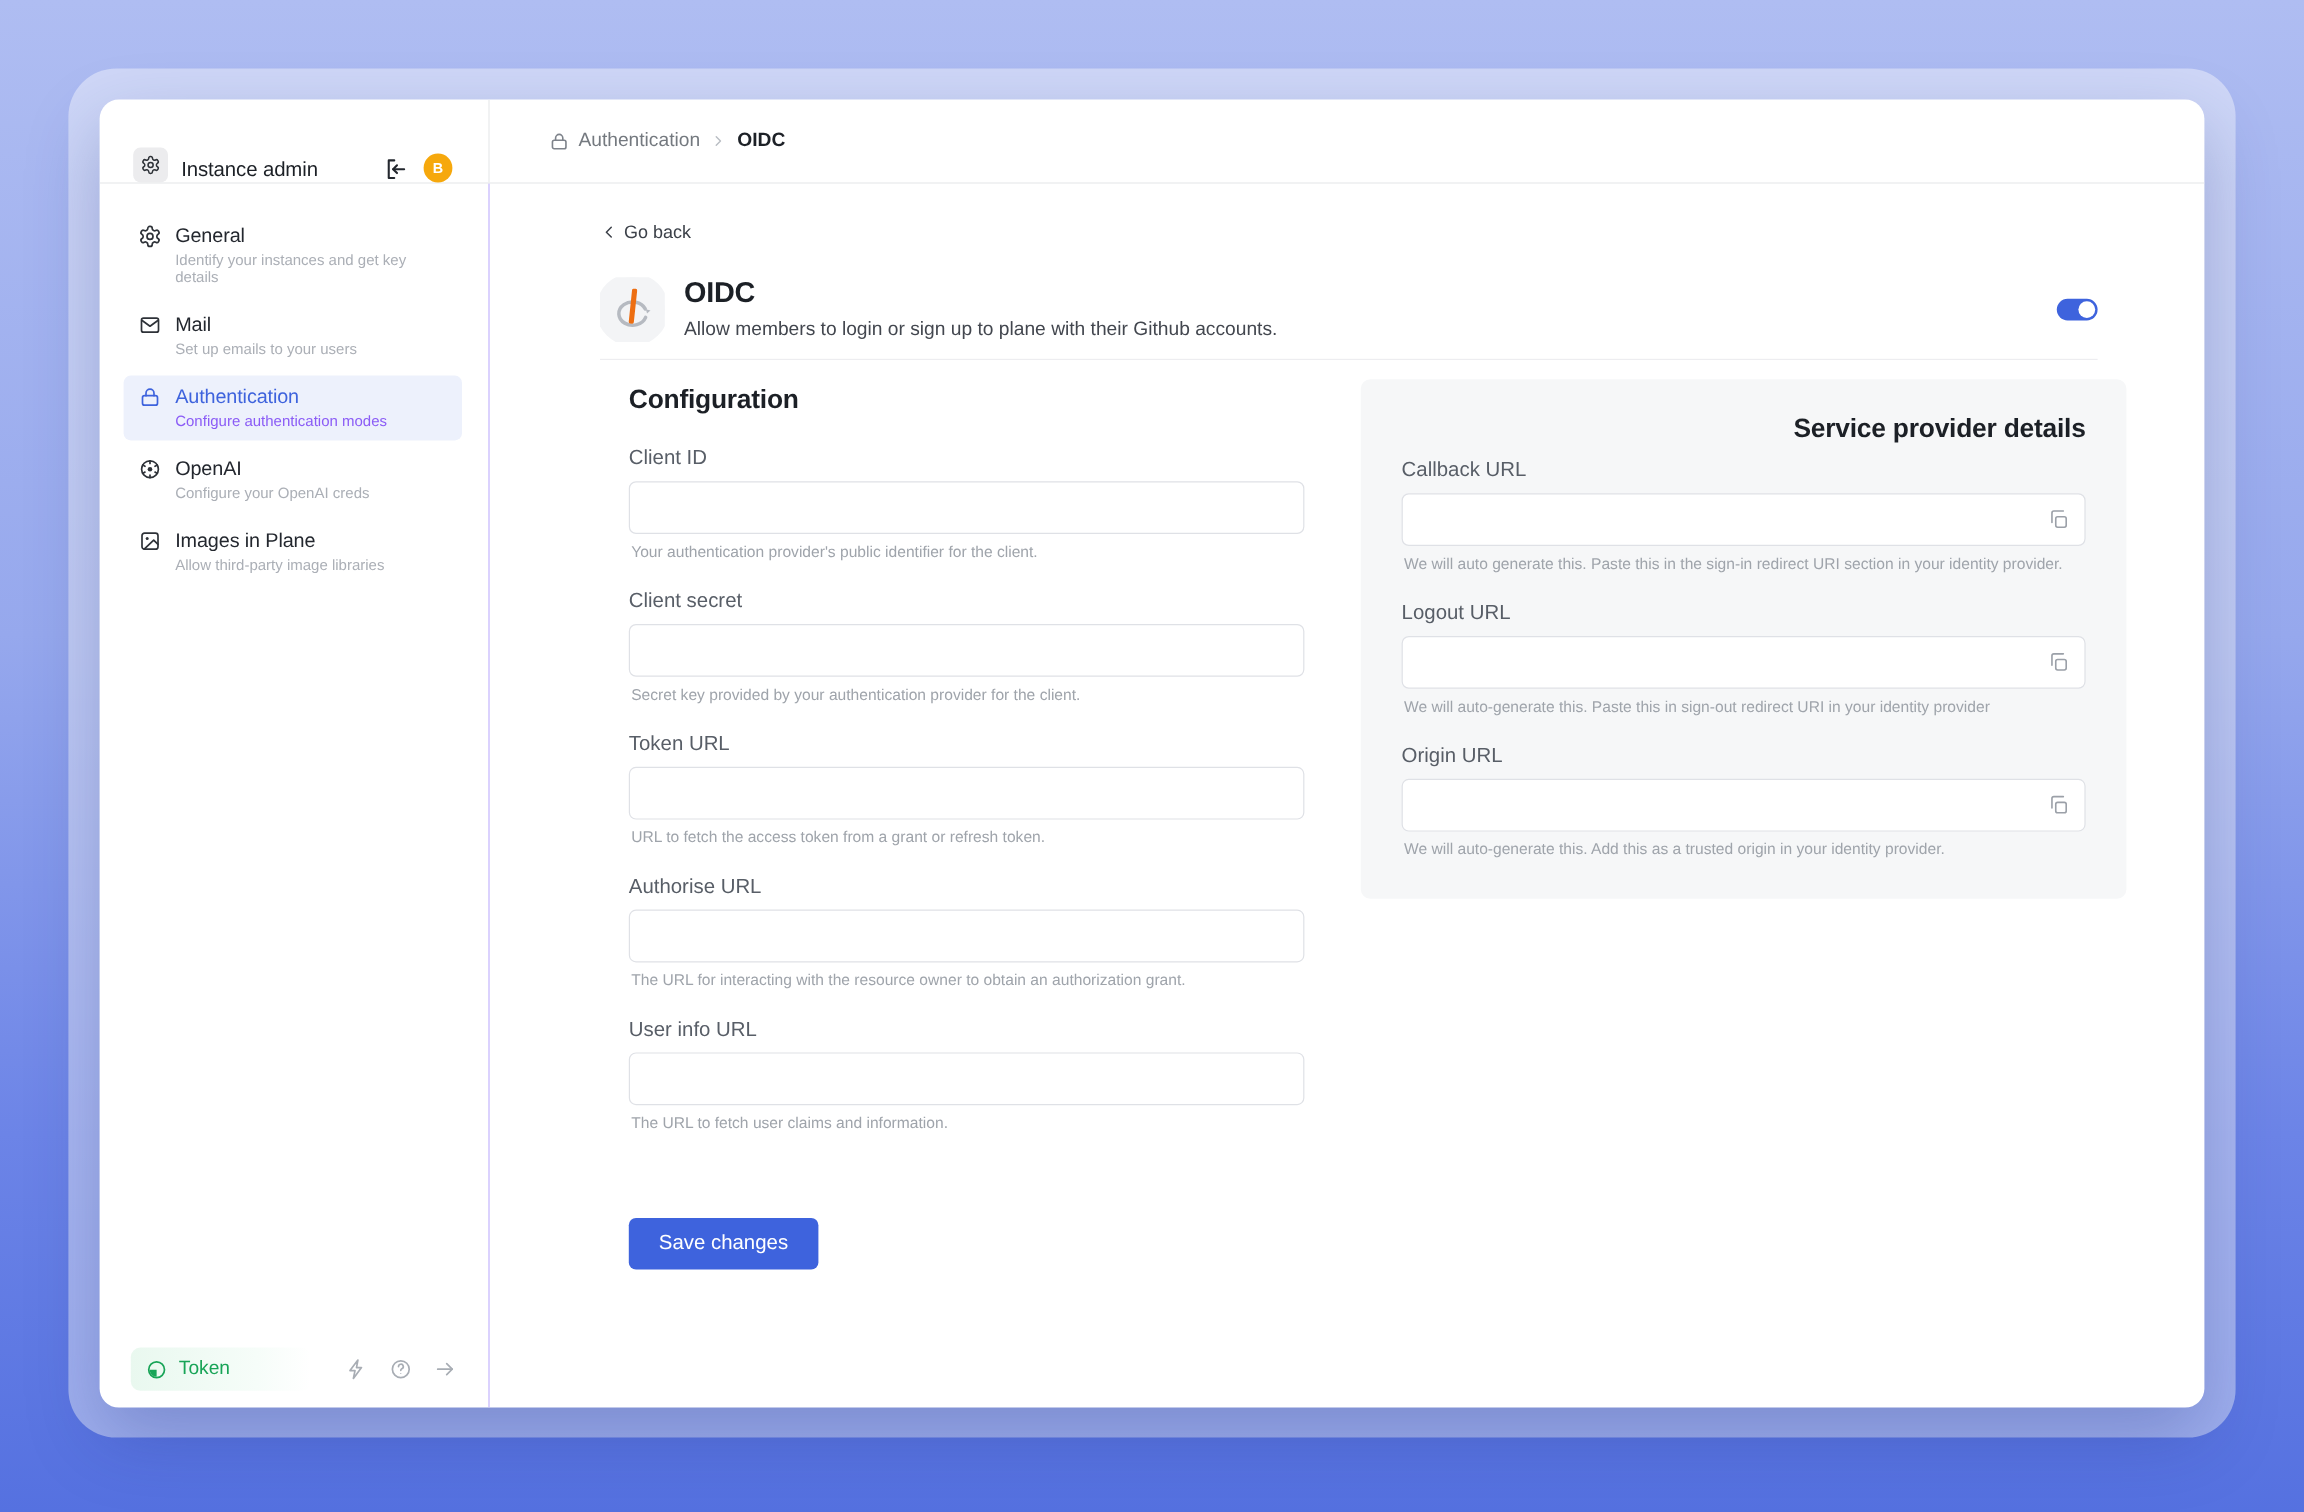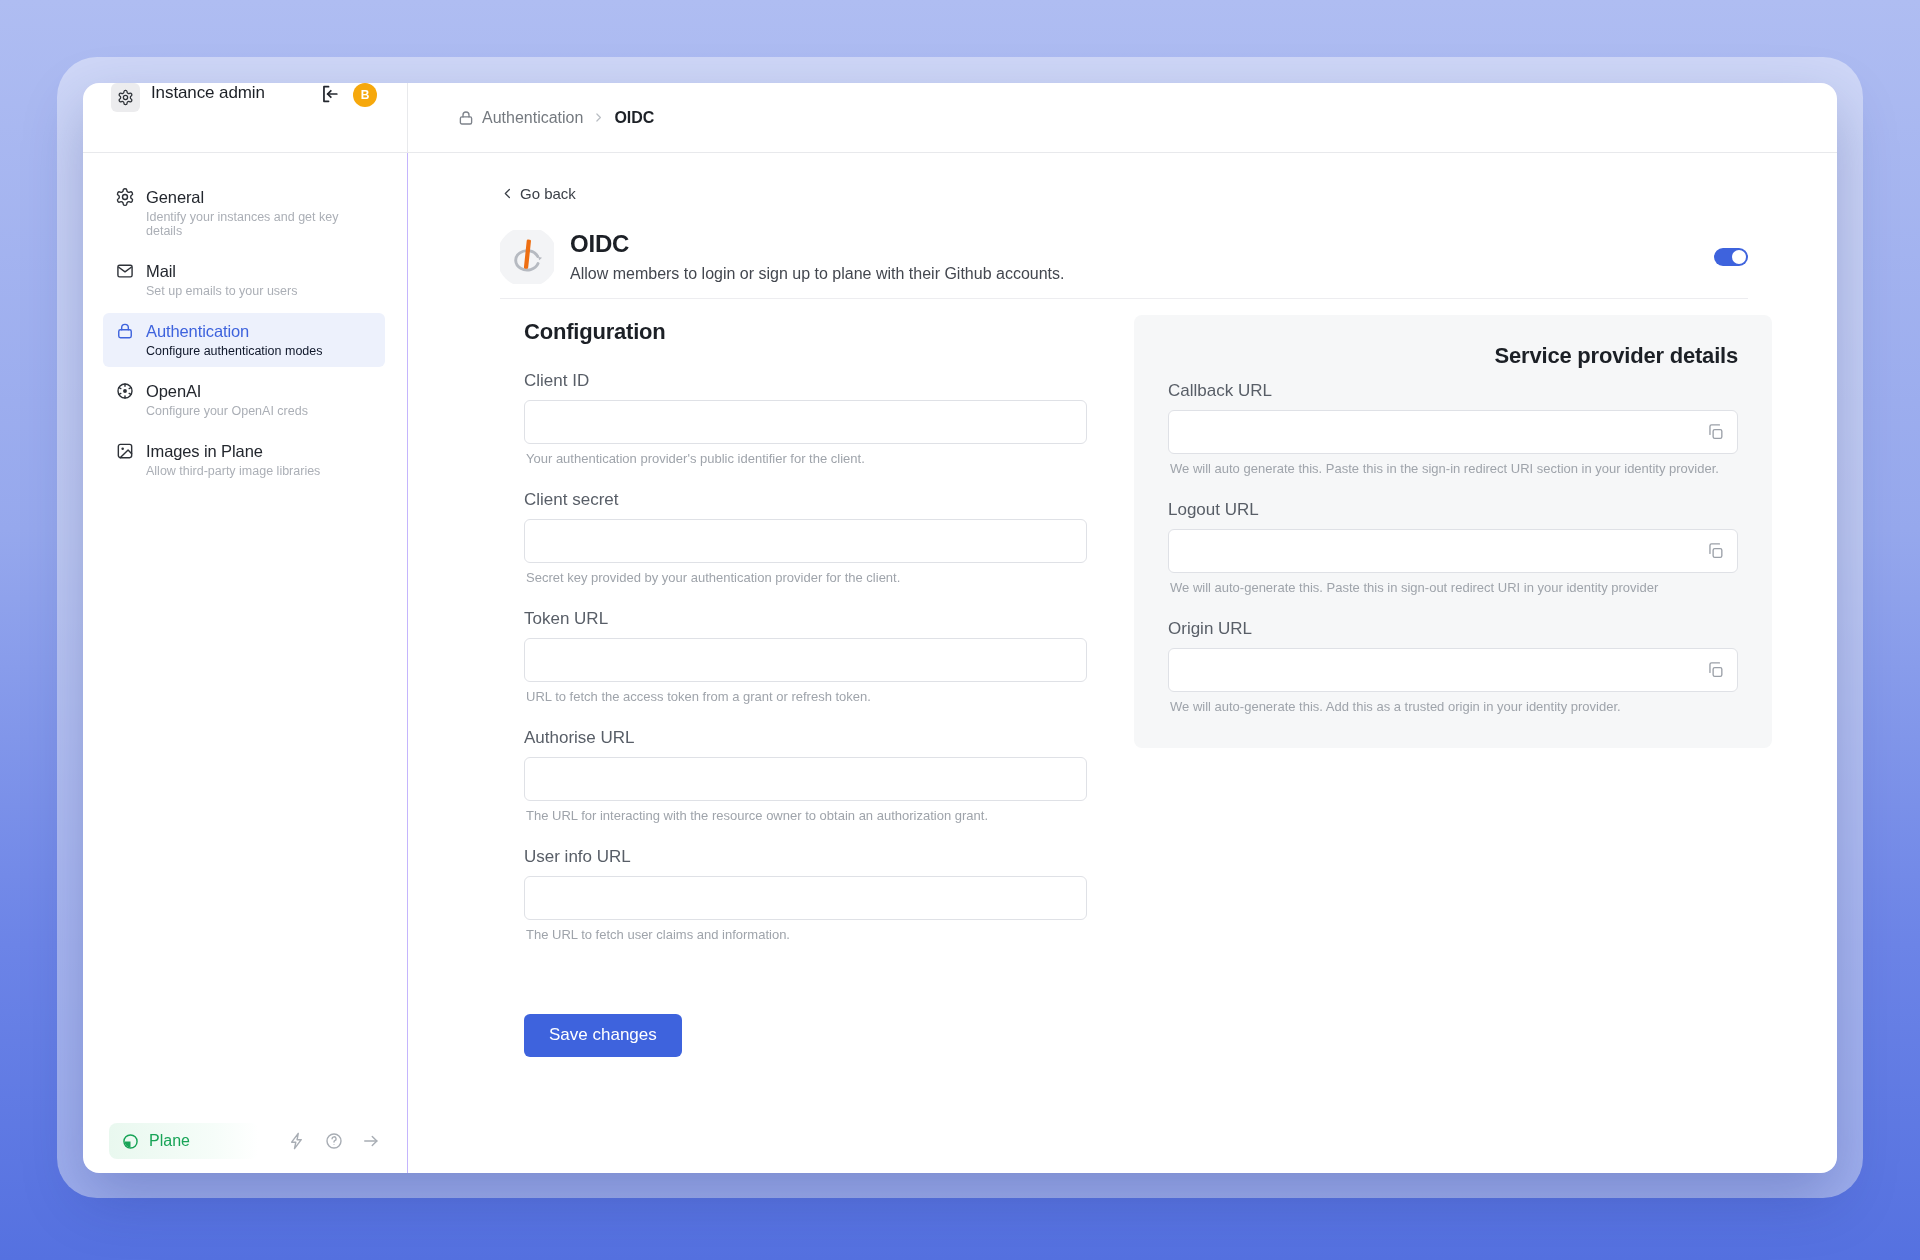--- a/index.html
+++ b/index.html
@@ -16,21 +16,21 @@
   .card {
     position:absolute; left:83px; top:83px; width:1754px; height:1090px;
     border-radius:16px; background:#ffffff; overflow:hidden;
     box-shadow:0 24px 60px rgba(28,48,130,0.28);
     display:flex; flex-direction:column;
   }
   
   .app-header { height:70px; flex:0 0 70px; display:flex; border-bottom:1px solid #e8e9ec; }
   .header-left {
     width:325px; flex:0 0 325px; border-right:1px solid #e8e9ec;
-    display:flex; align-items:flex-start; padding:0 30px 0 28px;
+    display:flex; align-items:flex-end; padding:0 30px 0 28px;
   }
   .ws-icon-box {
     width:29px; height:29px; border-radius:6px; background:#ececee;
     display:flex; align-items:center; justify-content:center; color:#2e3238;
   }
   .ws-title { font-size:17px; font-weight:500; color:#1c2026; margin-left:11px; letter-spacing:-0.1px; }
   .header-left .spacer { flex:1; }
   .exit-btn { color:#23272e; display:flex; align-items:center; cursor:pointer; }
   .avatar {
     width:24px; height:24px; border-radius:50%; margin-left:13px;
@@ -45,21 +45,21 @@
   
   .app-body { flex:1; display:flex; min-height:0; }
   .sidebar { width:325px; flex:0 0 325px; border-right:1px solid #c4b5fd; position:relative; padding-top:26px; }
   .side-item { margin:0 22px 6px 20px; padding:8px 12px 9px; border-radius:6px; cursor:pointer; }
   .side-item-row { display:flex; align-items:center; gap:11px; color:#2e3238; }
   .side-item-label { font-size:16.5px; font-weight:500; color:#23272e; letter-spacing:-0.1px; }
   .side-item-desc { font-size:12.5px; color:#abafb6; margin:3px 0 0 31px; }
   .side-item.active { background:#edf1fc; }
   .side-item.active .side-item-row { color:#3e63dd; }
   .side-item.active .side-item-label { color:#3e63dd; }
-  .side-item.active .side-item-desc { color:#0f172a; }
+  .side-item.active .side-item-desc { color:#8b5cf6; }
   .sidebar-footer { position:absolute; left:26px; right:26px; bottom:14px; display:flex; align-items:center; }
   .plan-badge {
     width:150px; height:36px; border-radius:8px; display:flex; align-items:center;
     gap:9px; padding-left:12px;
     background:linear-gradient(90deg,#e9f8ef 0%,#f6fdf9 70%,rgba(246,253,249,0) 100%);
   }
   .plan-badge-label { font-size:16px; font-weight:500; }
   .footer-icons { margin-left:auto; display:flex; align-items:center; gap:17px; color:#a8adb4; }
   .footer-icons .f-ico { display:flex; cursor:pointer; }
   
@@ -216,21 +216,21 @@
       </div>
 
       <div class="sidebar-footer">
         <div class="plan-badge" style="color:#18a457">
           <span>
             <svg width="19" height="19" viewBox="0 0 24 24" fill="none" stroke="currentColor" stroke-width="1.8">
               <circle cx="12" cy="12" r="8.3"></circle>
               <path d="M12 12H4.6A7.4 7.4 0 0 0 12 19.4Z" fill="currentColor" stroke="none"></path>
             </svg>
           </span>
-          <span class="plan-badge-label">Plane</span>
+          <span class="plan-badge-label">Token</span>
         </div>
         <div class="footer-icons">
           <span class="f-ico">
             <svg width="20" height="20" viewBox="0 0 24 24" fill="none" stroke="currentColor" stroke-width="1.7" stroke-linejoin="round">
               <path d="M13.5 2.8 5.6 13.4h5l-1.6 7.8 8.1-10.8h-5z"></path>
             </svg>
           </span>
           <span class="f-ico">
             <svg width="20" height="20" viewBox="0 0 24 24" fill="none" stroke="currentColor" stroke-width="1.7" stroke-linecap="round">
               <circle cx="12" cy="12" r="8.4"></circle>

